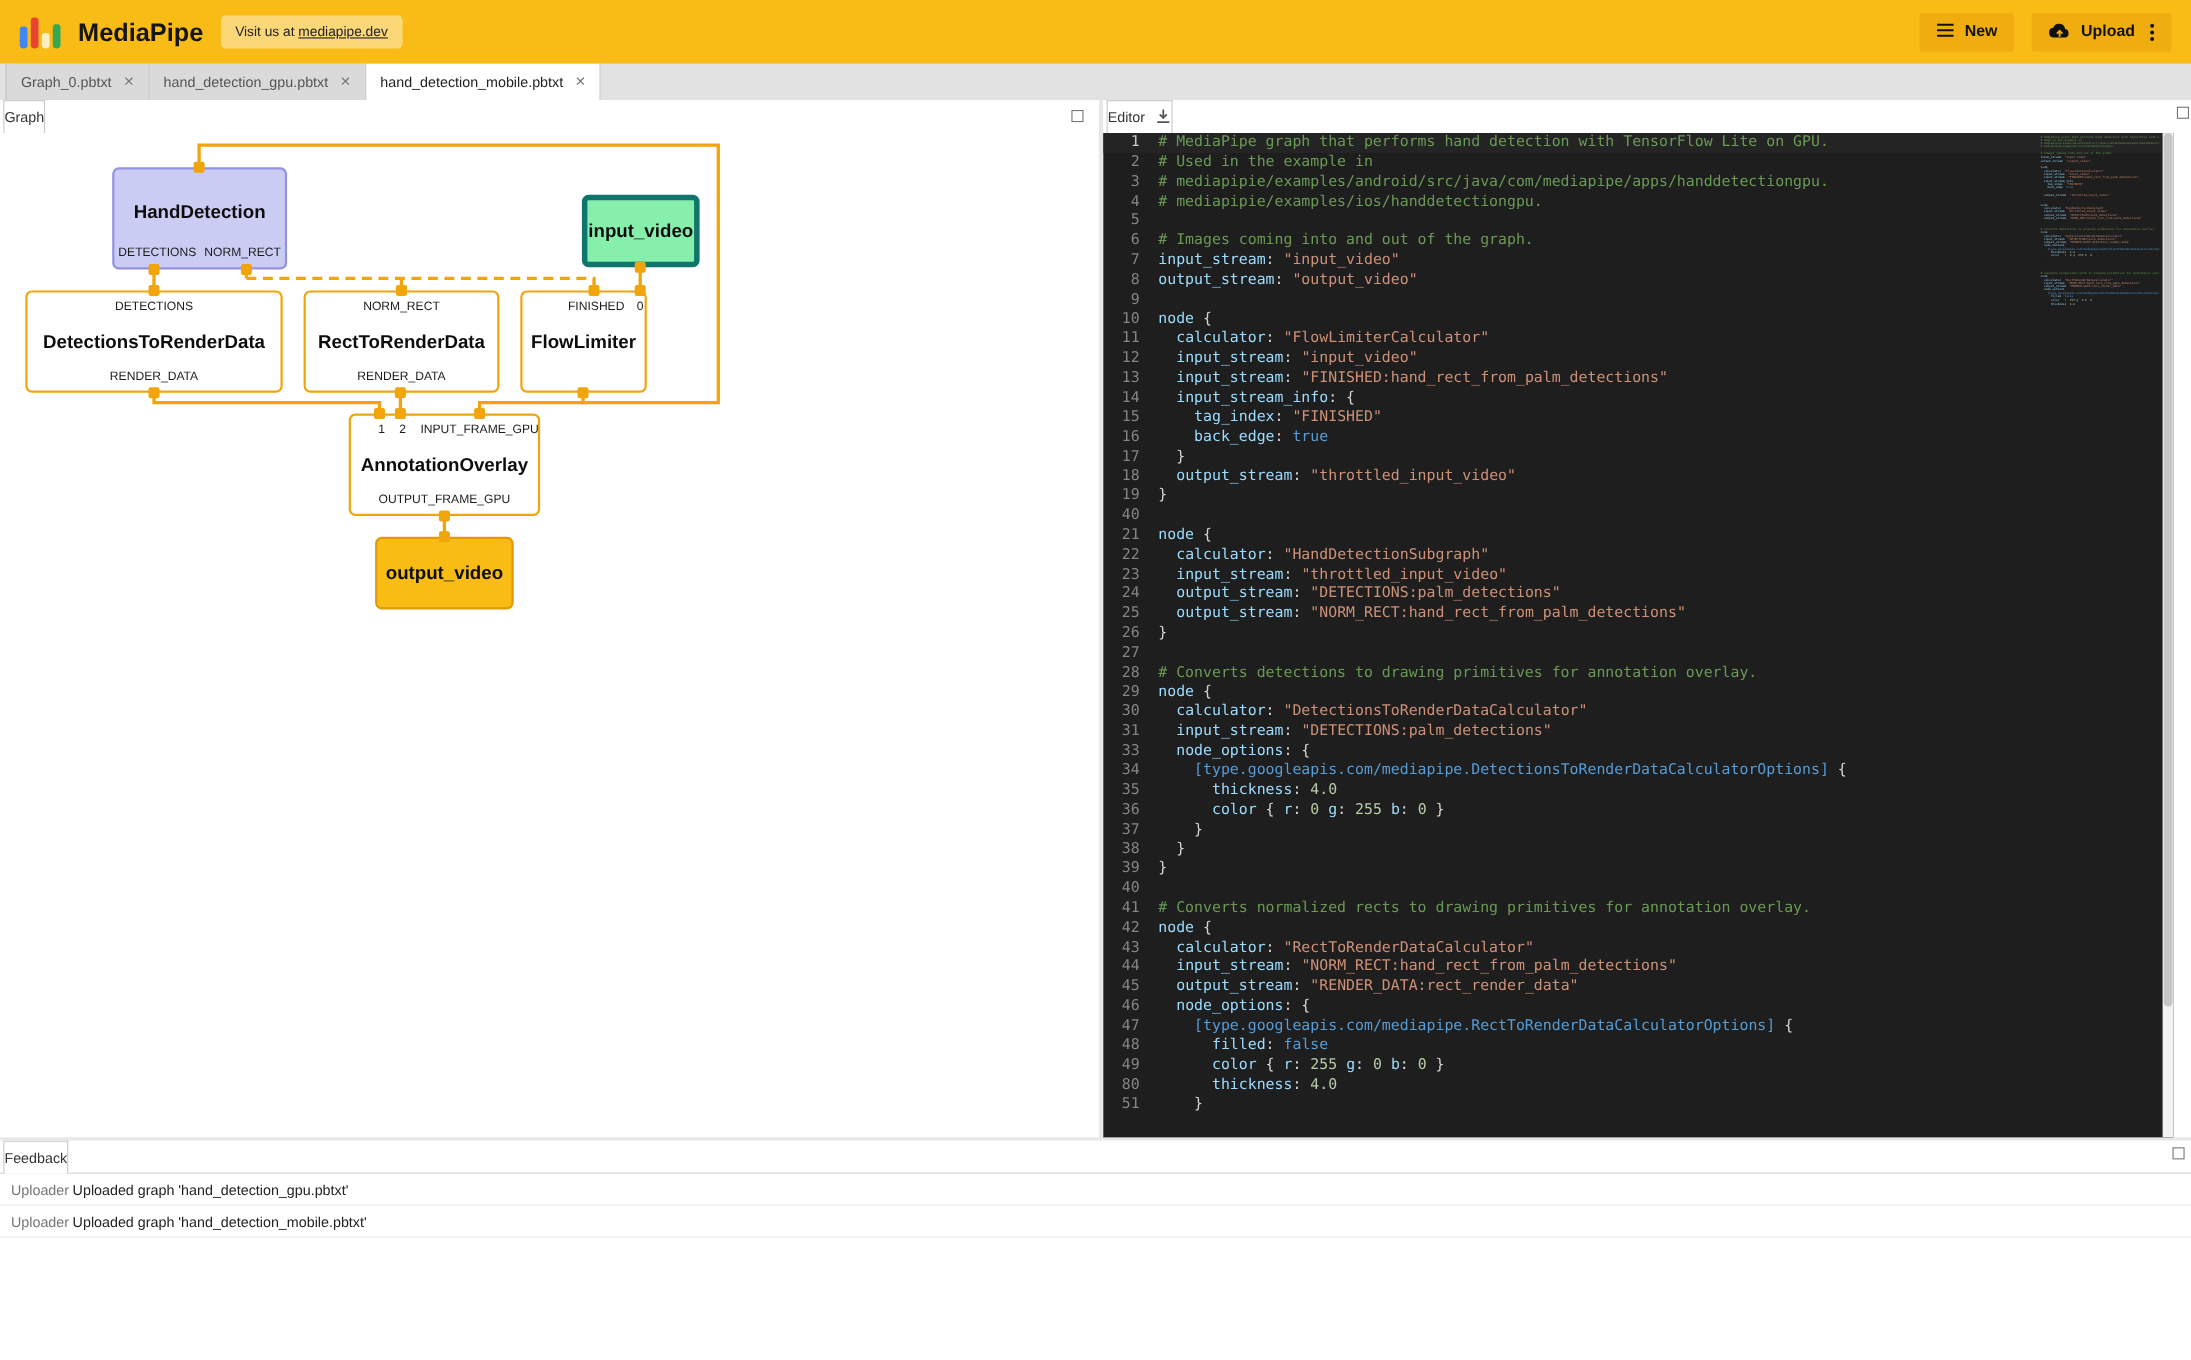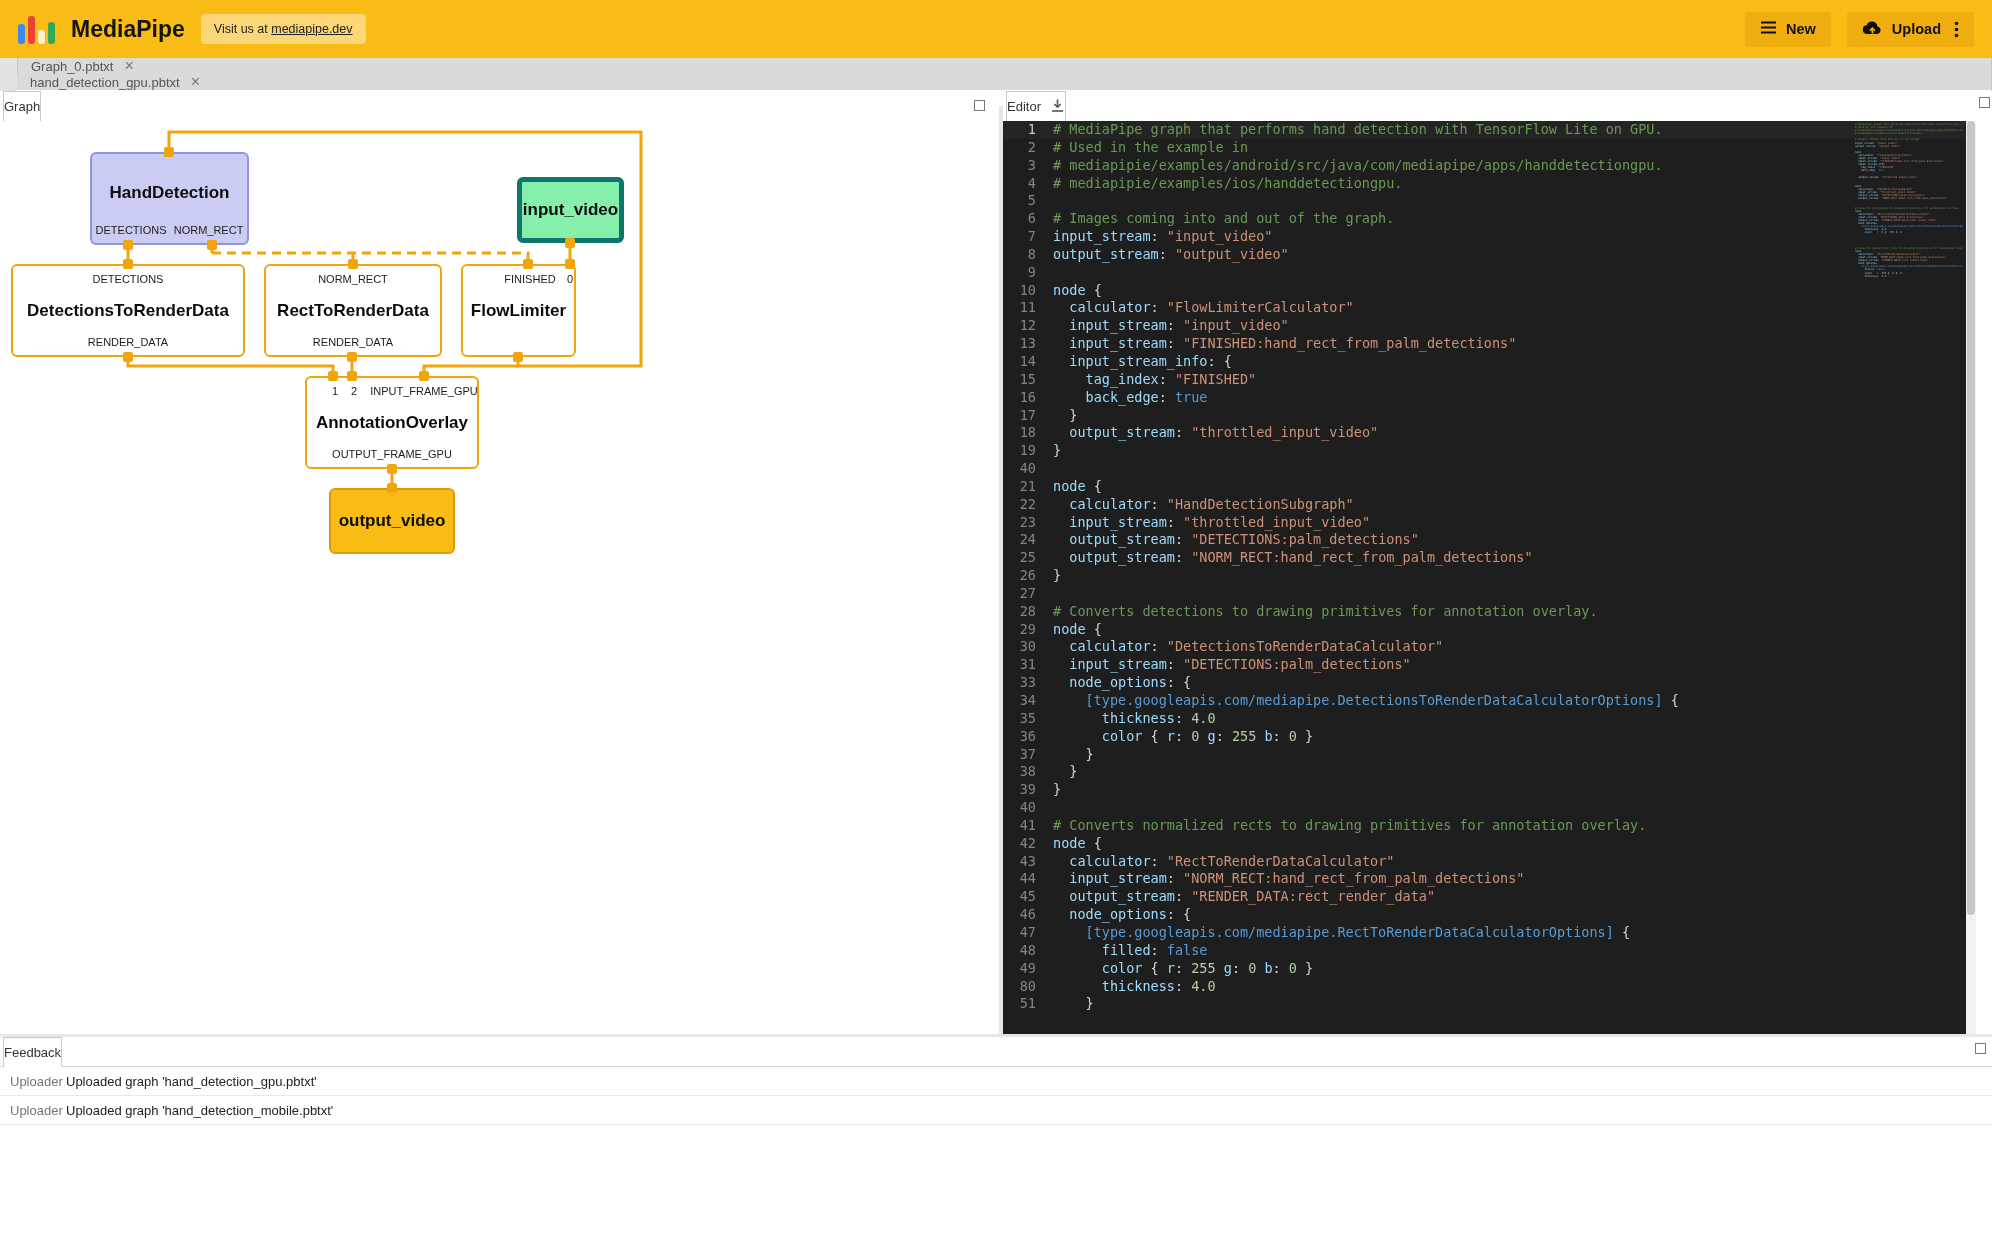--- a/index.html
+++ b/index.html
@@ -21,36 +21,36 @@
               font-size:12.5px;color:#222;}
   .visit-chip a{color:#222;text-decoration:underline;cursor:pointer;}
   .spacer{flex:1;}
   .hdr-btn{display:flex;align-items:center;gap:9px;background:#F0AD0F;border:none;border-radius:3px;
            height:35px;padding:0 15px;font-size:14.5px;font-weight:bold;color:#111;
            font-family:inherit;cursor:pointer;}
   .hdr-btn .kebab{margin-left:4px;display:flex;align-items:center;}
 
   
   .tabbar{position:absolute;left:0;top:58px;width:100%;height:33px;background:#E2E2E2;
-          display:flex;align-items:stretch;padding-left:17px;flex-direction:column;}
+          display:flex;align-items:stretch;padding-left:5px;}
   .ftab{display:flex;align-items:center;gap:11px;padding:0 13px;font-size:13px;color:#555;
         background:#DADADA;border-right:1px solid #C6C6C6;cursor:pointer;white-space:nowrap;}
   .ftab:first-child{border-left:1px solid #C6C6C6;}
   .ftab.active{background:#FFF;color:#222;}
   .ftab .x{font-size:16px;color:#777;line-height:1;}
 
   
   .panel-tab{position:absolute;left:3px;top:0;height:30px;display:flex;align-items:center;gap:9px;
              padding:0 0;border:1px solid #C9C9C9;border-bottom:none;background:#fff;
              font-size:13px;color:#333;cursor:pointer;}
   .expand-icon{position:absolute;width:11px;height:11px;border:1.5px solid #777;background:#fff;cursor:pointer;}
 
   .graph-panel{position:absolute;left:0;top:91px;width:999px;height:943px;background:#FFF;}
   .graph-head{position:relative;height:30px;background:#FFF;}
-  .graph-canvas{position:absolute;left:0;top:30px;width:800px;height:913px;overflow:hidden;}
+  .graph-canvas{position:absolute;left:12px;top:30px;width:800px;height:913px;overflow:hidden;}
   .edges{position:absolute;left:0;top:0;}
 
   .gnode{position:absolute;border-radius:6px;}
   .ntitle{position:absolute;left:0;right:0;top:50%;transform:translateY(-50%);
           text-align:center;font-size:17px;font-weight:bold;color:#0d0d0d;white-space:nowrap;}
   .plabel{font-size:11px;color:#1c1c1c;white-space:nowrap;}
   .pt{position:absolute;top:7px;left:0;right:0;text-align:center;}
   .pb{position:absolute;bottom:7px;left:0;right:0;text-align:center;}
   .pabs{position:absolute;top:7px;transform:translateX(-50%);}
   .ports-row{position:absolute;left:0;right:0;bottom:7px;display:flex;justify-content:space-around;}

